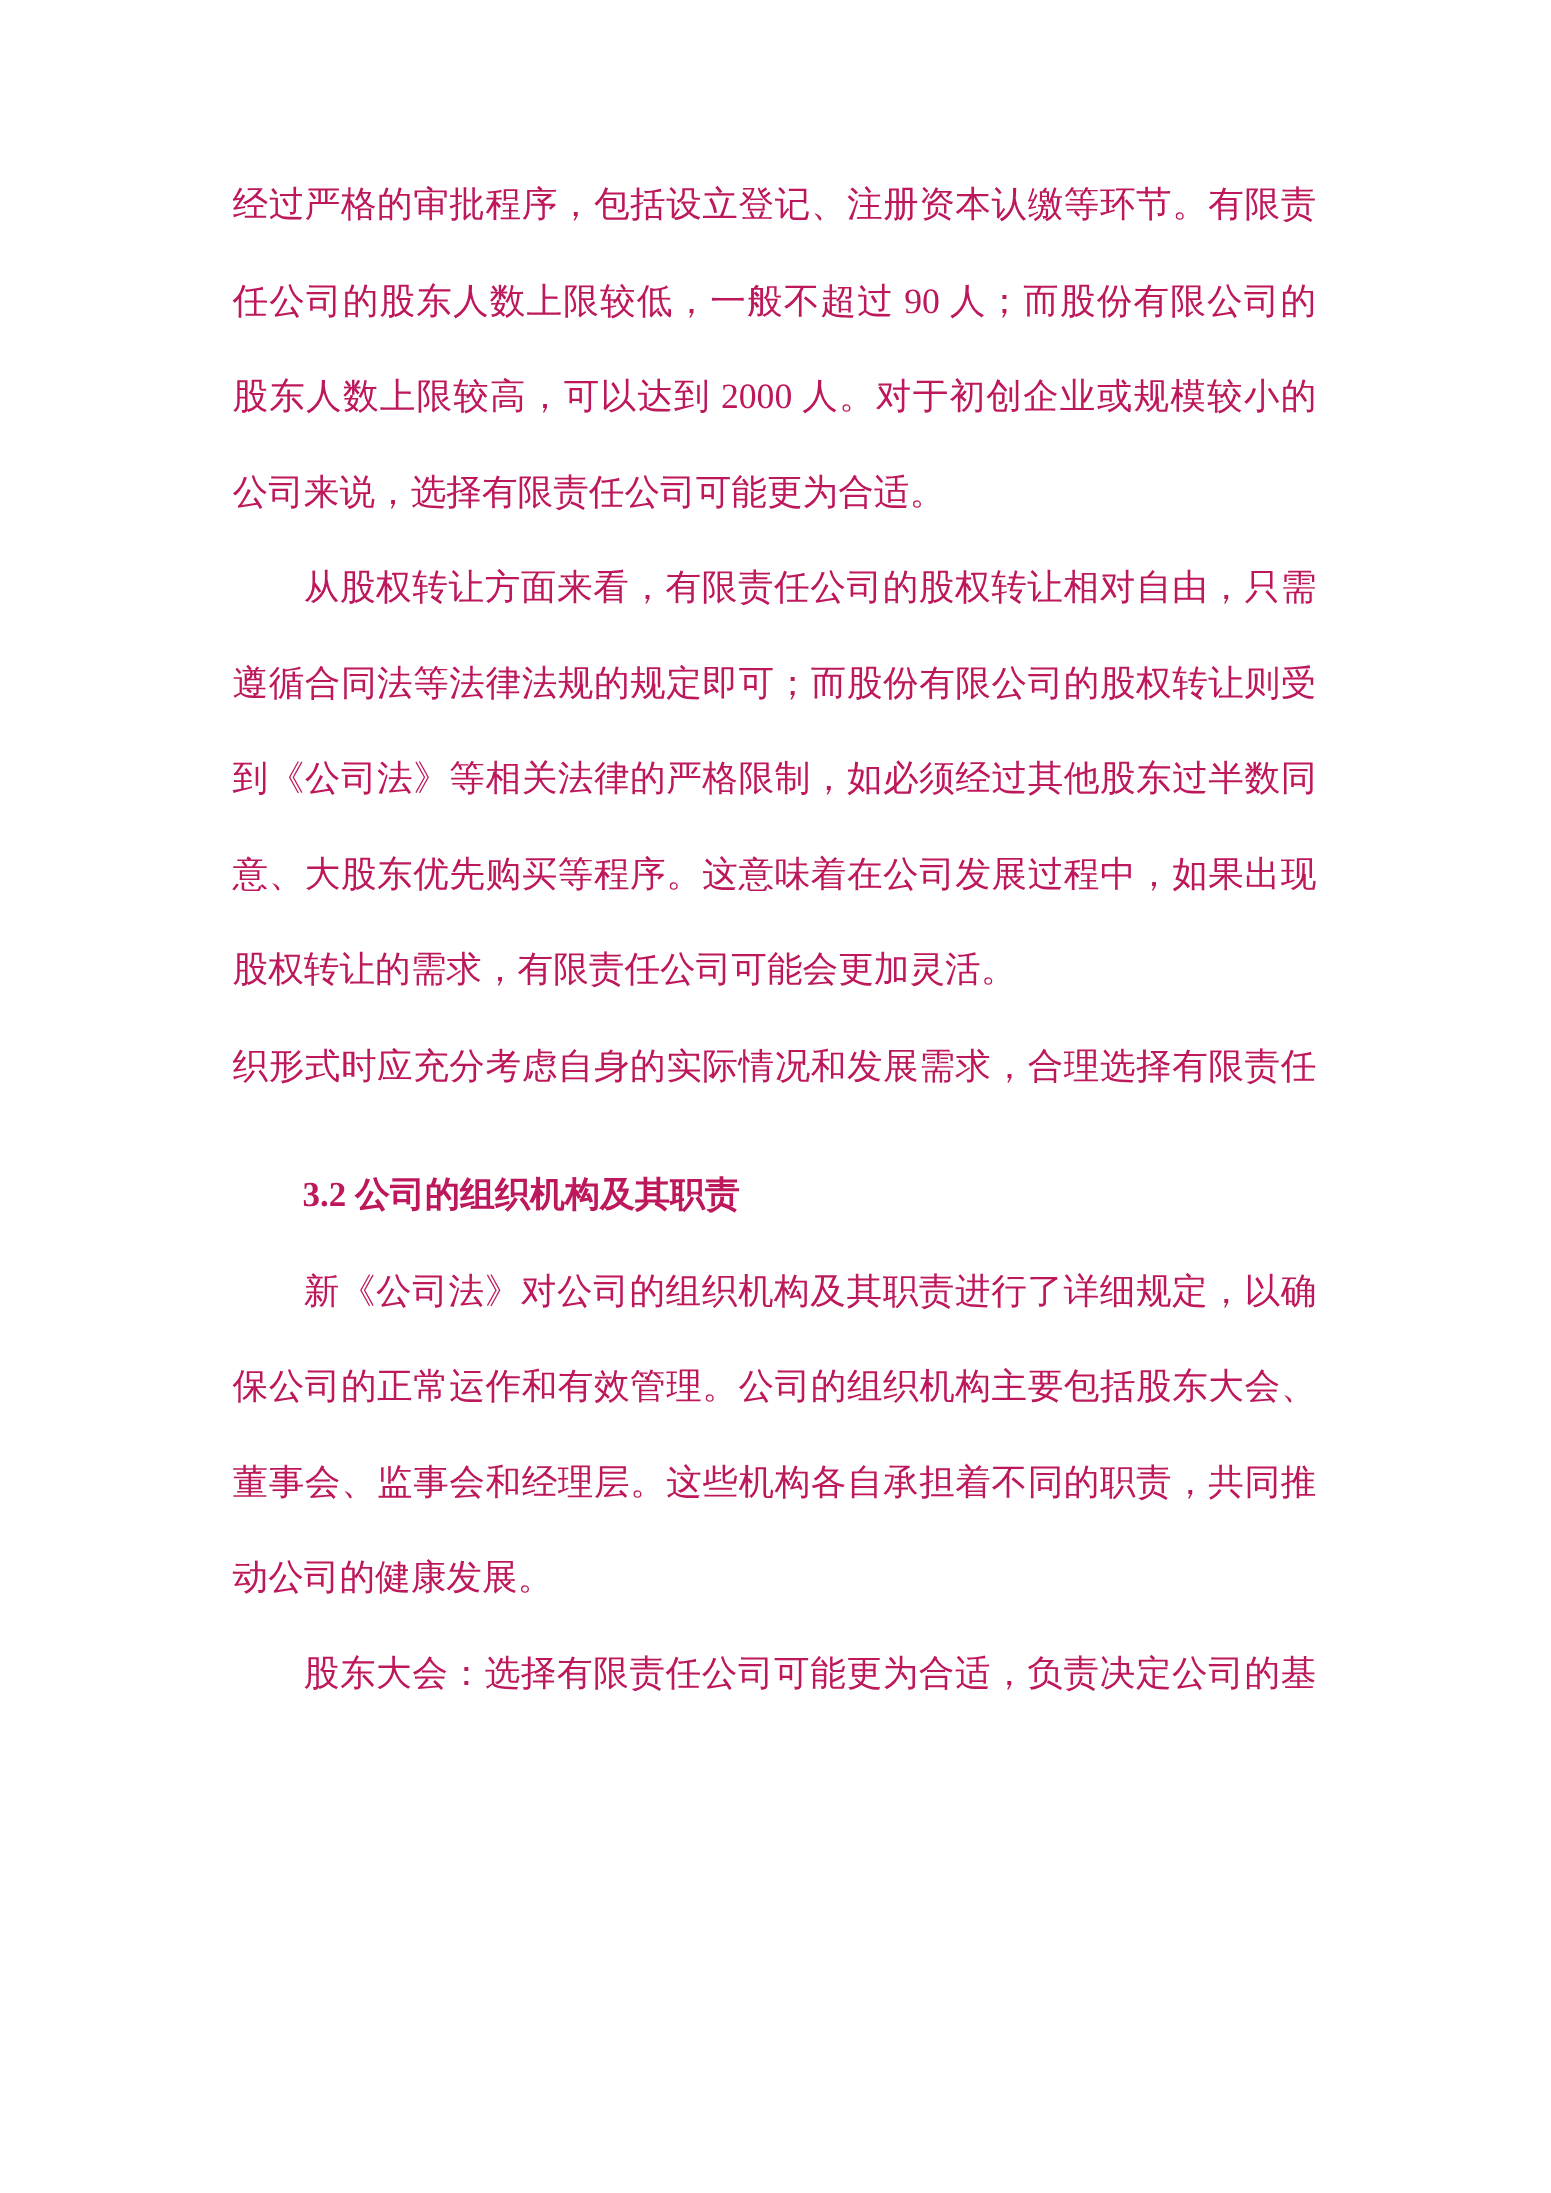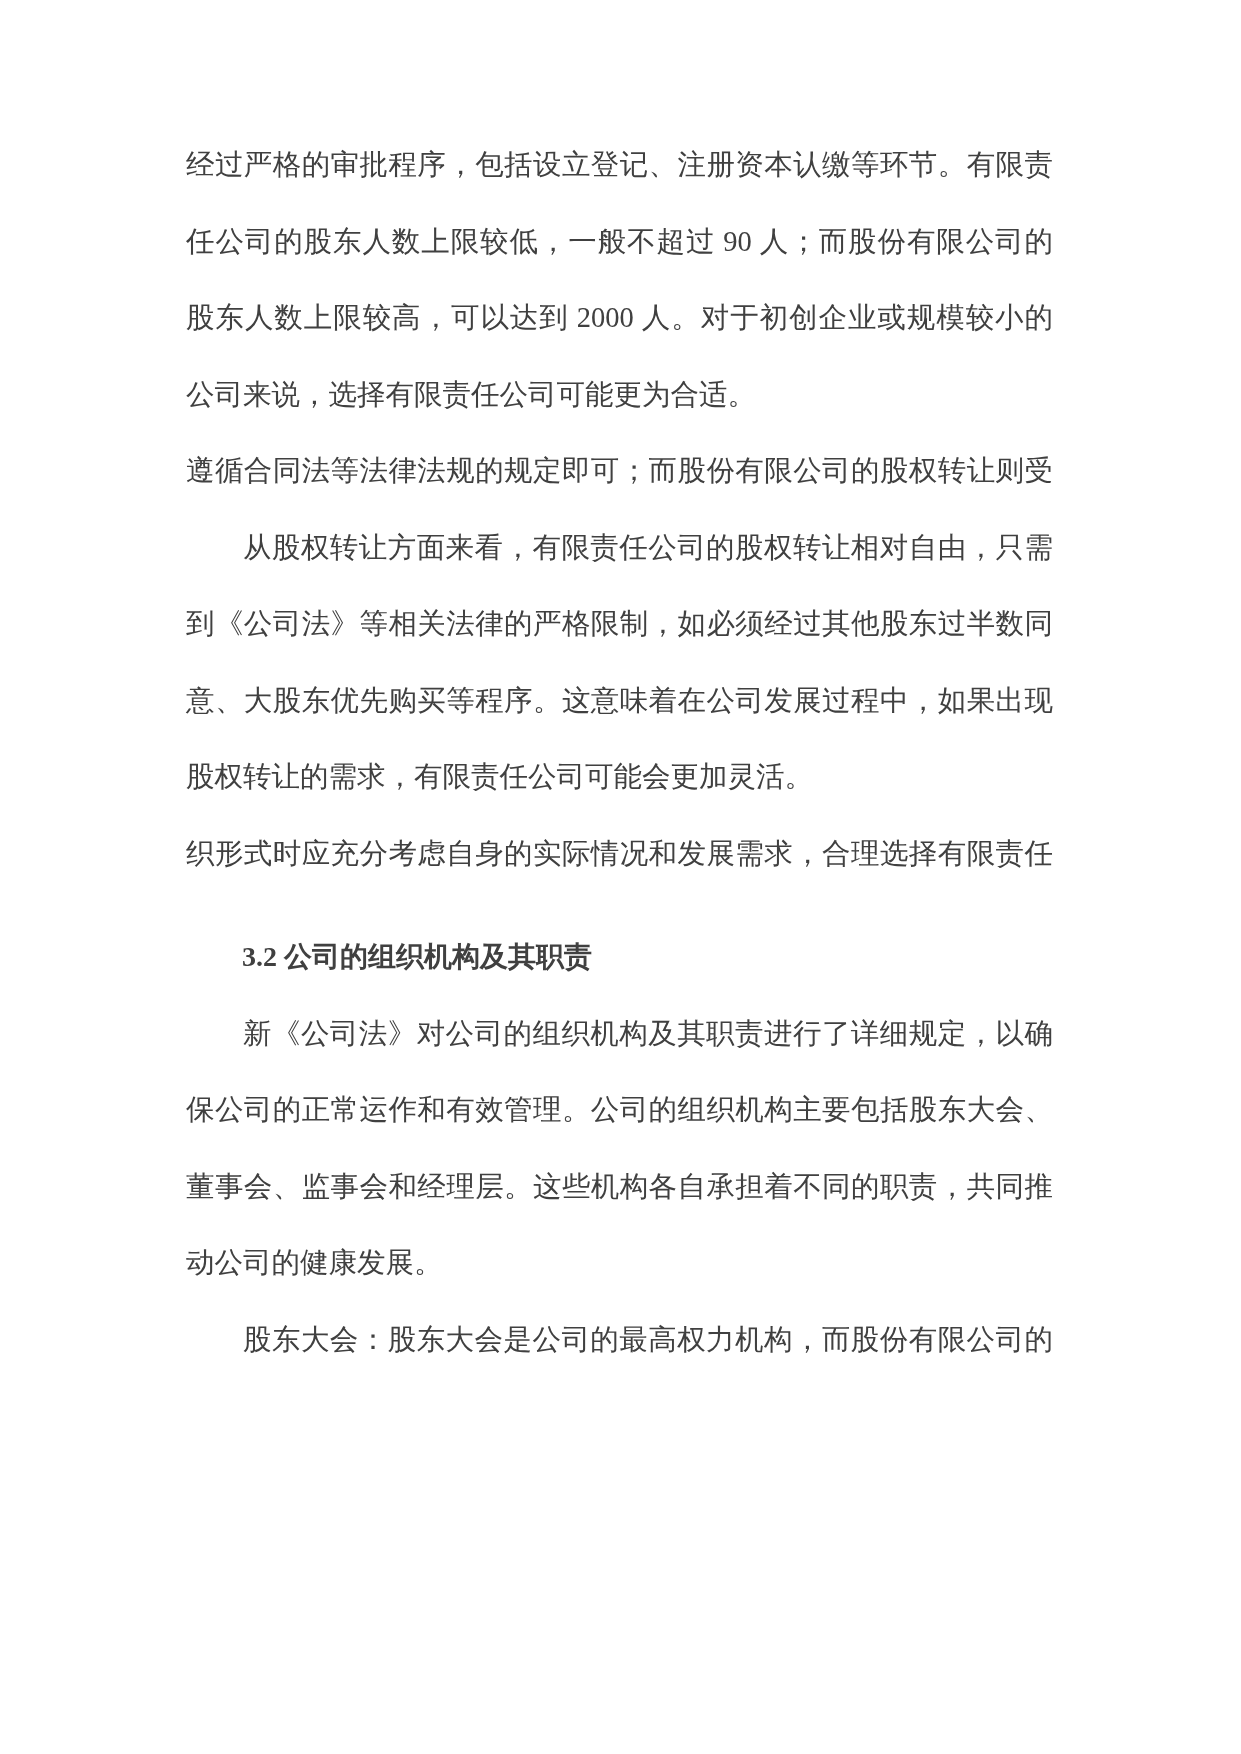--- a/index.html
+++ b/index.html
@@ -23,21 +23,21 @@
     padding: 127px 188px 0 186px;
   }
   .paragraph {
     margin: 0;
     padding: 0;
   }
   .line {
     font-size: 28.5px;
     line-height: 76.5px;
     white-space: normal;
-    color: #404040;
+    color: #be185d;
   }
   .line-just {
     text-align: justify;
     text-align-last: justify;
   }
   .line-left {
     text-align: right;
     text-align-last: left;
   }
   .indent {
@@ -58,33 +58,33 @@
 
 <div class="page">
   <div class="doc-body">
       <div class="paragraph">
         <div class="line line-just">经过严格的审批程序，包括设立登记、注册资本认缴等环节。有限责</div>
         <div class="line line-just">任公司的股东人数上限较低，一般不超过 90 人；而股份有限公司的</div>
         <div class="line line-just">股东人数上限较高，可以达到 2000 人。对于初创企业或规模较小的</div>
         <div class="line line-left">公司来说，选择有限责任公司可能更为合适。</div>
       </div>
       <div class="paragraph">
+        <div class="line line-just indent">从股权转让方面来看，有限责任公司的股权转让相对自由，只需</div>
         <div class="line line-just">遵循合同法等法律法规的规定即可；而股份有限公司的股权转让则受</div>
-        <div class="line line-just indent">从股权转让方面来看，有限责任公司的股权转让相对自由，只需</div>
         <div class="line line-just">到《公司法》等相关法律的严格限制，如必须经过其他股东过半数同</div>
         <div class="line line-just">意、大股东优先购买等程序。这意味着在公司发展过程中，如果出现</div>
         <div class="line line-left">股权转让的需求，有限责任公司可能会更加灵活。</div>
       </div>
       <div class="paragraph">
         <div class="line line-just">织形式时应充分考虑自身的实际情况和发展需求，合理选择有限责任</div>
       </div>
       <div class="line heading">3.2 公司的组织机构及其职责</div>
       <div class="paragraph">
         <div class="line line-just indent">新《公司法》对公司的组织机构及其职责进行了详细规定，以确</div>
         <div class="line line-just">保公司的正常运作和有效管理。公司的组织机构主要包括股东大会、</div>
         <div class="line line-just">董事会、监事会和经理层。这些机构各自承担着不同的职责，共同推</div>
         <div class="line line-left">动公司的健康发展。</div>
       </div>
       <div class="paragraph">
-        <div class="line line-just indent">股东大会：股东大会是公司的最高权力机构，而股份有限公司的</div>
+        <div class="line line-just indent">股东大会：选择有限责任公司可能更为合适，负责决定公司的基</div>
       </div>
     </div>
 </div>
 
 </body></html>

